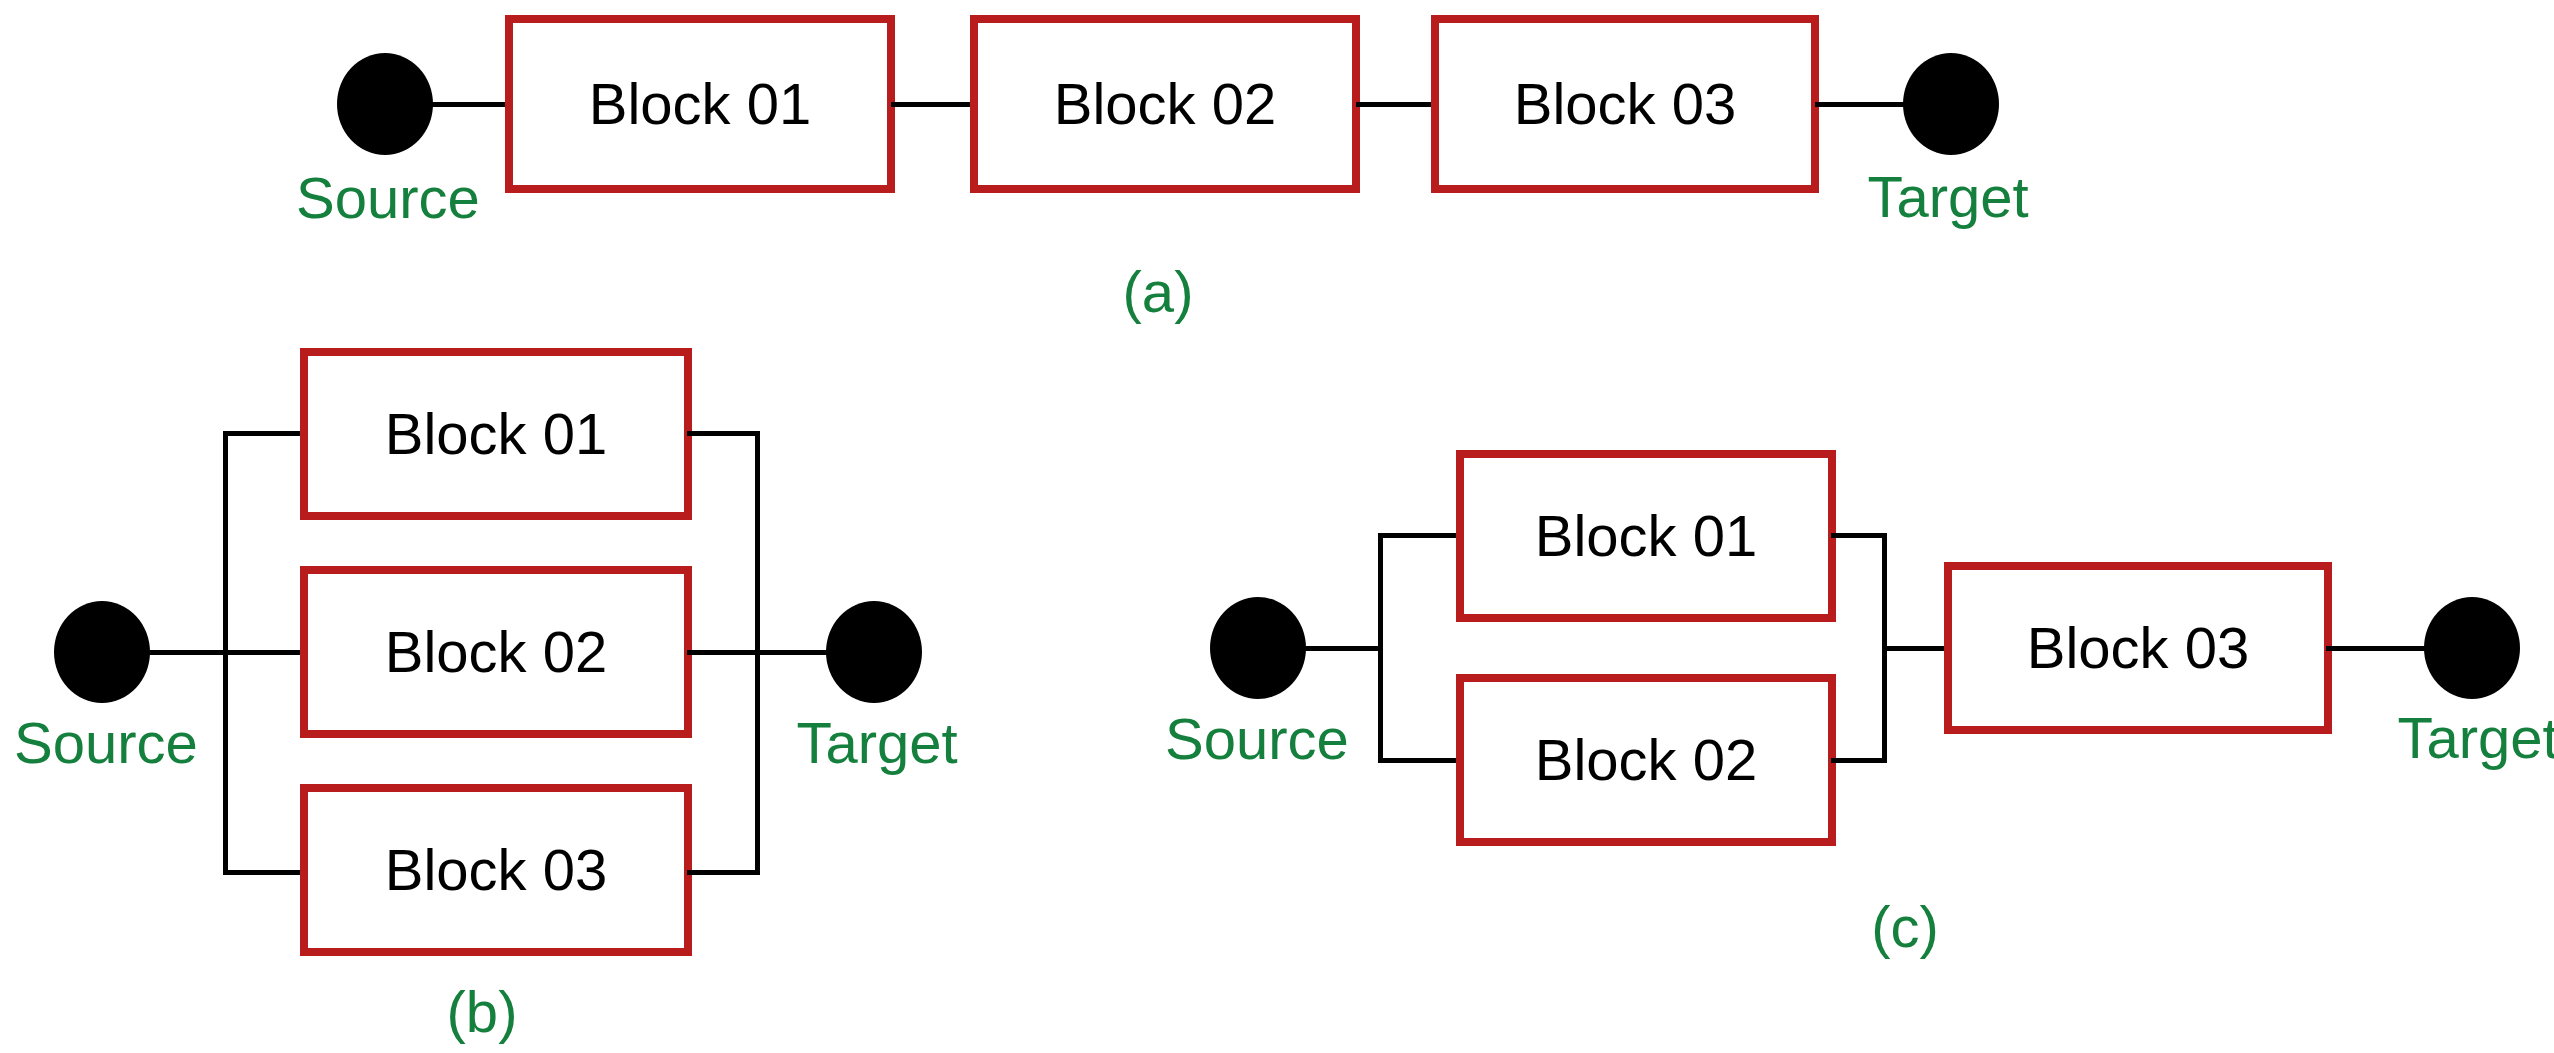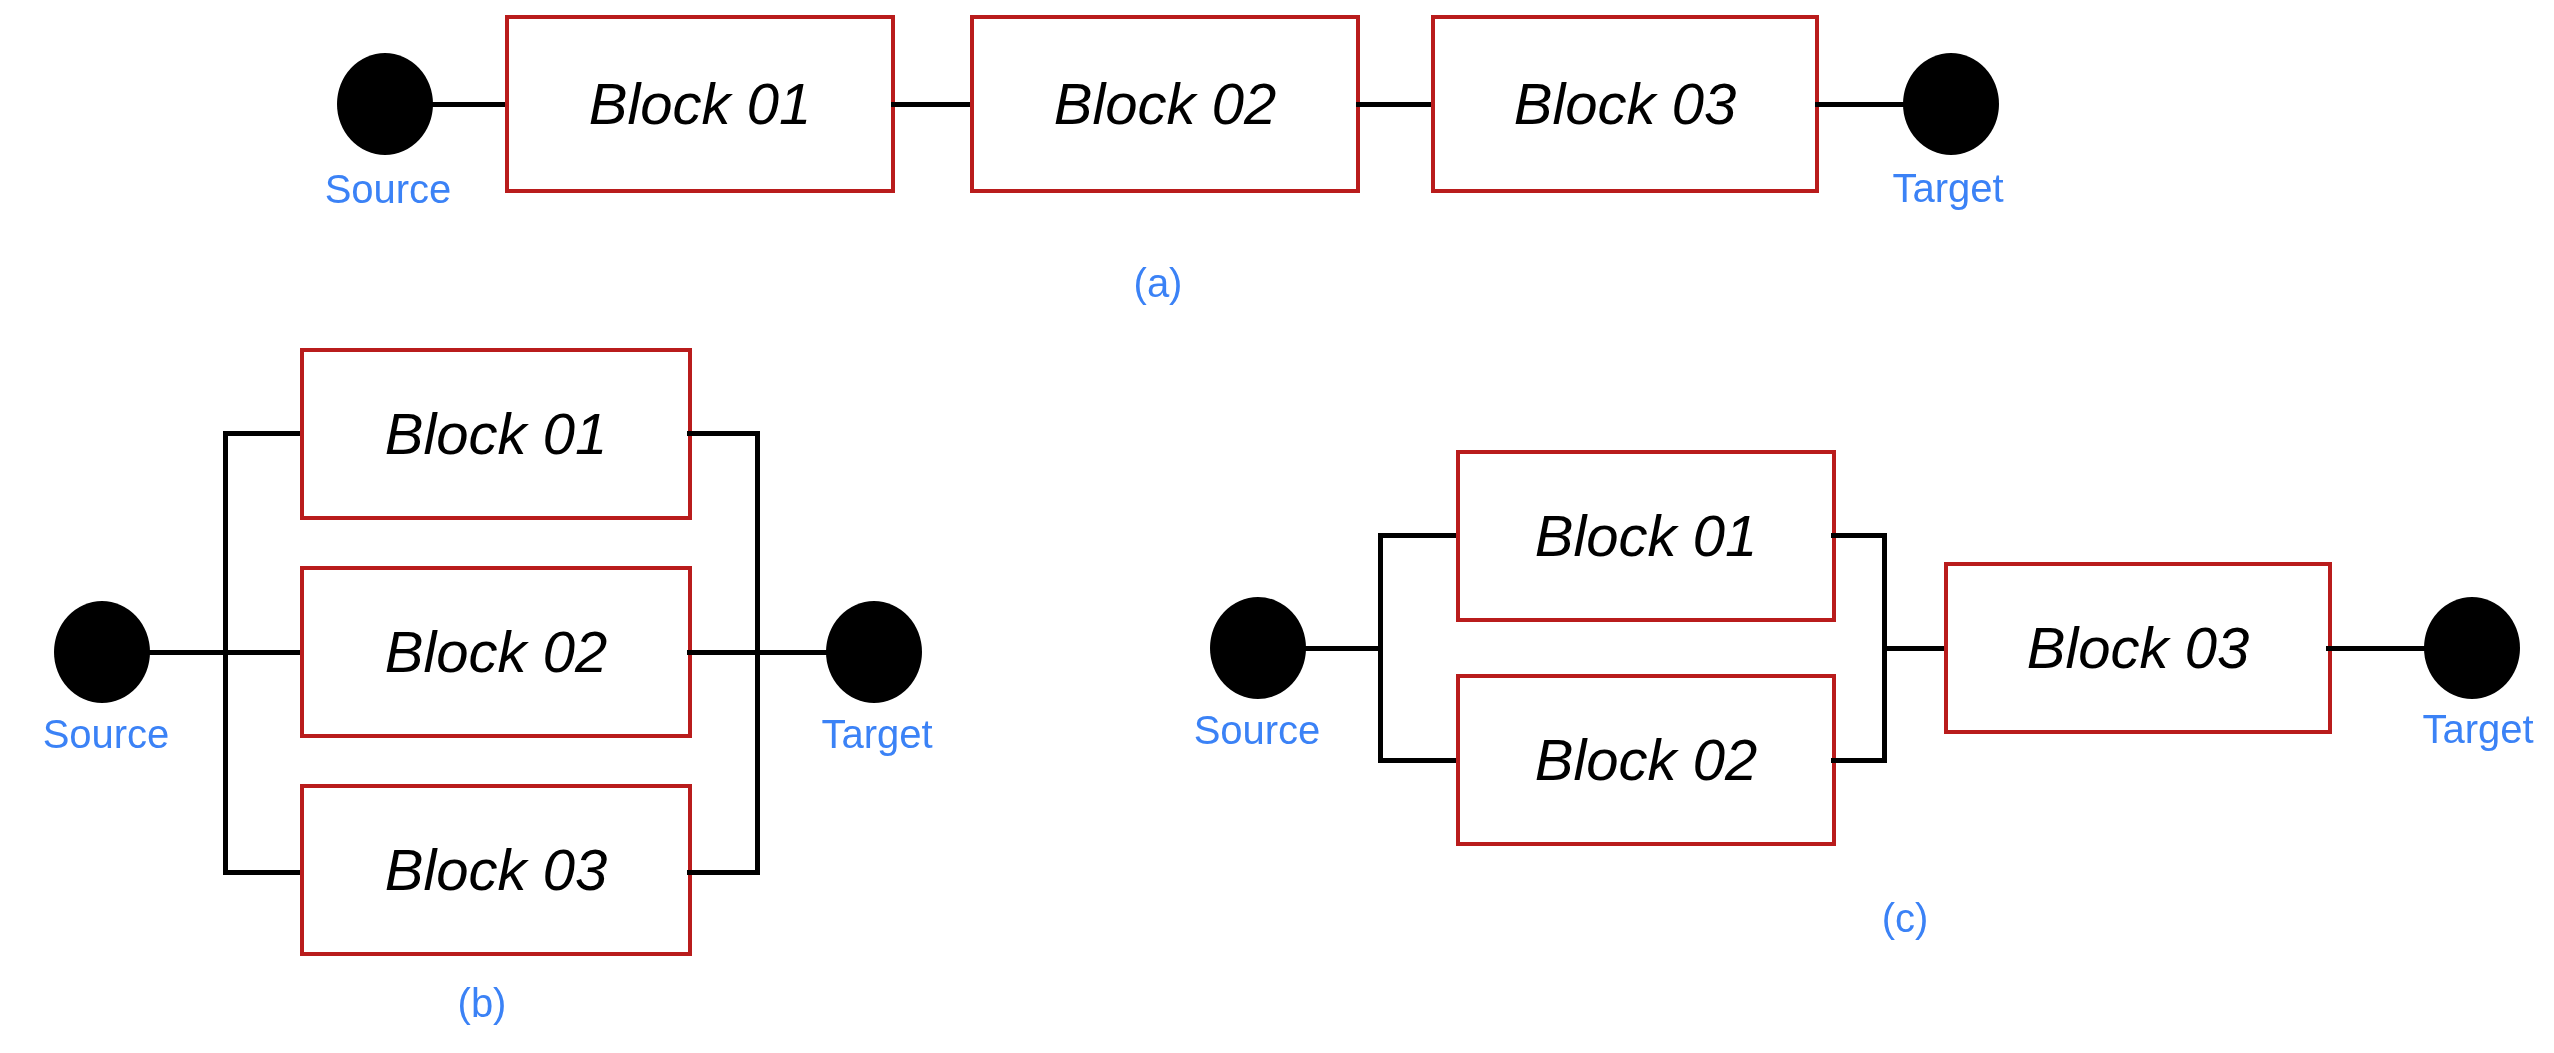--- a/index.html
+++ b/index.html
@@ -12,55 +12,54 @@
     width: 2554px;
     height: 1053px;
     background: #ffffff;
     overflow: hidden;
     font-family: "Liberation Sans", "DejaVu Sans", sans-serif;
     color: #000000;
   }
   .block {
     position: absolute;
     box-sizing: border-box;
-    border: 4px solid #b91c1c;
+    border: 8px solid #b91c1c;
     background: #ffffff;
     display: flex;
     align-items: center;
     justify-content: center;
     font-size: 58px;
     line-height: 1;
     white-space: nowrap;
     color: #000000;
-    font-style: italic;
   }
   .node {
     position: absolute;
     width: 96px;
     height: 102px;
     background: #000000;
     border-radius: 50%;
   }
   .hline {
     position: absolute;
     height: 5px;
     background: #000000;
   }
   .vline {
     position: absolute;
     width: 5px;
     background: #000000;
   }
   .node-label, .caption {
     position: absolute;
-    font-size: 40px;
+    font-size: 58px;
     line-height: 1;
     white-space: nowrap;
     transform: translateX(-50%);
-    color: #3b82f6;
+    color: #15803d;
   }
 </style>
 </head>
 <body>
 
 <div class="canvas">
 
   <div>
     <div class="node" style="left:337px; top:53px;"></div>
     <div class="node-label" style="left:388px; top:169px;">Source</div>

